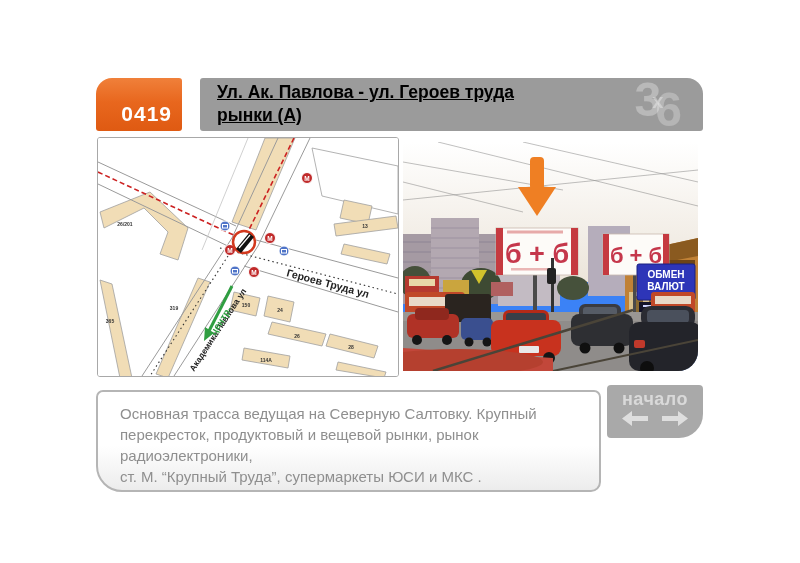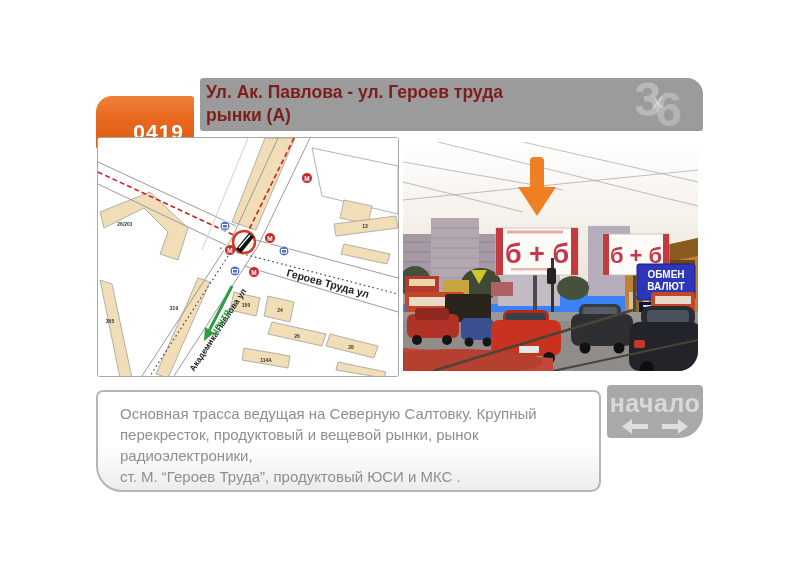--- a/index.html
+++ b/index.html
@@ -1,28 +1,28 @@
 <!DOCTYPE html>
 <html><head>
 <meta charset="utf-8">
 <style>
   html,body{margin:0;padding:0;background:#fff;}
   #page{position:relative;width:800px;height:563px;background:#fff;overflow:hidden;
         font-family:"Liberation Sans", sans-serif;}
 
   
-  .code-box{position:absolute;left:96px;top:78px;width:98px;height:53px;
+  .code-box{position:absolute;left:96px;top:78px;width:86px;height:53px;
     background:linear-gradient(180deg,#f0803a 0%,#e8671e 45%,#df5a12 100%);
-    border-radius:16px 3px 3px 3px;margin-top:18px;}
+    border-radius:16px 3px 3px 3px;}
   .code-box span{position:absolute;right:10px;bottom:5px;color:#fff;
     font-size:21px;font-weight:bold;letter-spacing:1px;}
   .title-bar{position:absolute;left:200px;top:78px;width:503px;height:53px;
     background:#9b9b9b;border-radius:3px 16px 3px 3px;}
-  .title-bar .title{position:absolute;left:6px;top:3px;color:#7f1d1d;
-    font-size:17.5px;font-weight:bold;line-height:23px;}
+  .title-bar .title{position:absolute;left:17px;top:3px;color:#000000;
+    font-size:17.5px;font-weight:bold;line-height:23px;text-decoration:underline;}
   .logo{position:absolute;right:4px;top:-2px;line-height:1;white-space:nowrap;}
   .logo .l3{font-size:48px;font-weight:bold;color:rgba(255,255,255,0.30);}
   .logo .lx{font-size:20px;font-weight:bold;color:rgba(255,255,255,0.34);
     position:relative;left:-9px;top:-8px;}
   .logo .l6{font-size:48px;font-weight:bold;color:rgba(255,255,255,0.26);
     position:relative;left:-17px;top:10px;}
 
   
   .map-panel{position:absolute;left:97px;top:137px;width:300px;height:238px;
     border:1px solid #a8a8a8;border-radius:3px;background:#fff;overflow:hidden;}
@@ -33,21 +33,21 @@
   .desc-box{position:absolute;left:96px;top:390px;width:505px;height:102px;
     border:2px solid #b5b5b5;border-radius:7px 7px 10px 26px;
     background:linear-gradient(180deg,#ffffff 55%,#ececec 100%);
     box-sizing:border-box;}
   .desc-box .lines{padding:11px 16px 0 22px;color:#8f8f8f;font-size:15px;
     line-height:21px;}
 
   
   .pager{position:absolute;left:607px;top:385px;width:96px;height:53px;
     background:#a9a9a9;border-radius:4px 4px 24px 4px;text-align:center;}
-  .pager-label{color:#d9d9d9;font-size:25px;font-weight:bold;margin-top:4px;
+  .pager-label{color:#d9d9d9;font-size:18px;font-weight:bold;margin-top:4px;
     letter-spacing:0.5px;}
   .arrows{display:flex;justify-content:center;gap:14px;margin-top:1px;}
   .arrow-btn{width:26px;height:15px;cursor:pointer;}
 </style>
 </head>
 <body>
 
 <div id="page">
 
   <div class="code-box">
@@ -308,21 +308,21 @@
         <path d="M30,229 L230,168" stroke="#4a4438" stroke-width="2.5" fill="none"></path>
         <path d="M150,229 L295,198" stroke="#4a4438" stroke-width="2" fill="none"></path>
       </g>
     </svg>
   </div>
 
   <div class="desc-box">
     <div class="lines">
       <div>Основная трасса ведущая  на Северную Салтовку. Крупный</div>
       <div>перекресток, продуктовый и вещевой рынки, рынок радиоэлектроники,</div>
-      <div>ст. М. “Героев Труда”, продуктовый ЮСИ и МКС .</div>
+      <div>ст. М. “Крупный Труда”, супермаркеты ЮСИ и МКС .</div>
     </div>
   </div>
 
   <div class="pager">
     <div class="pager-label">начало</div>
     <div class="arrows">
       <div class="arrow-btn">
         <svg width="26" height="15" viewBox="0 0 26 15">
           <polygon points="26,5 10,5 10,0 0,7.5 10,15 10,10 26,10" fill="#dedede"></polygon>
         </svg>

